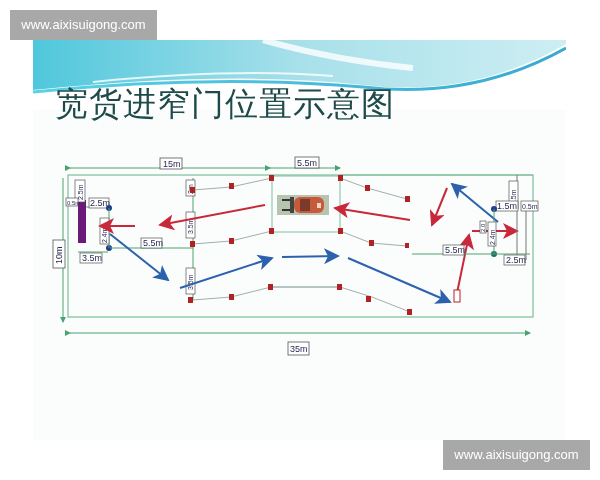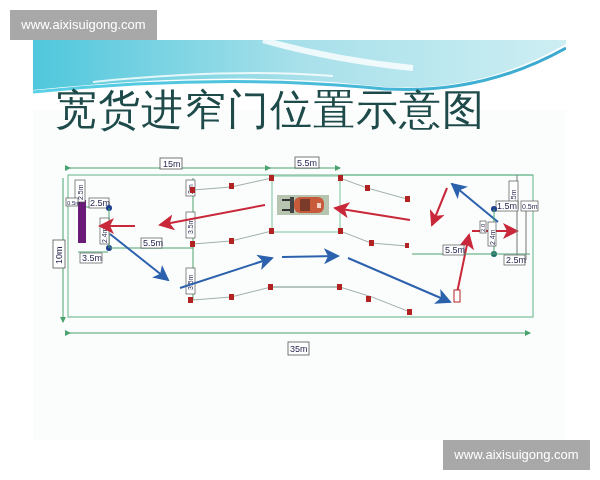--- a/index.html
+++ b/index.html
@@ -1,19 +1,19 @@
 <!DOCTYPE html>
 <html><head>
 <meta charset="utf-8">
 <style>
   html, body { margin:0; padding:0; }
   body { width:600px; height:480px; position:relative; overflow:hidden; background:#ffffff; font-family:"Liberation Sans", sans-serif; }
   .slide { position:absolute; left:33px; top:40px; width:533px; height:400px; background:#fbfdfd; overflow:hidden; }
   .banner { position:absolute; left:0; top:0; width:533px; height:70px; }
-  .title { position:absolute; left:22px; top:42px; font-family:"DejaVu Serif", serif; font-size:42px; color:#1e4a4a; letter-spacing:1px; white-space:nowrap; }
+  .title { position:absolute; left:22px; top:42px; font-family:"DejaVu Serif", serif; font-size:33px; color:#1e4a4a; letter-spacing:1px; white-space:nowrap; }
   .wm-top { position:absolute; left:10px; top:10px; width:147px; height:30px; background:#a8a8a8; color:#fff; font-size:13px; line-height:30px; text-align:center; }
   .wm-bottom { position:absolute; left:443px; top:440px; width:147px; height:30px; background:#a8a8a8; color:#fff; font-size:13px; line-height:30px; text-align:center; }
   svg.plan { position:absolute; left:0; top:0; }
   .lbl { font-family:"Liberation Sans", sans-serif; font-size:9px; fill:#2a2a55; }
 </style>
 </head>
 <body>
 
 <div class="wm-top">www.aixisuigong.com</div>
 

